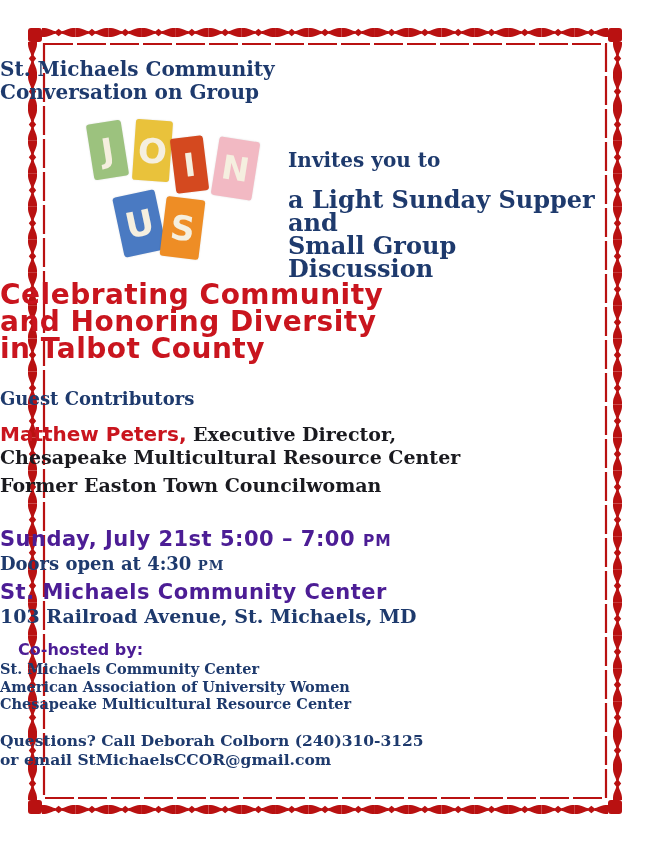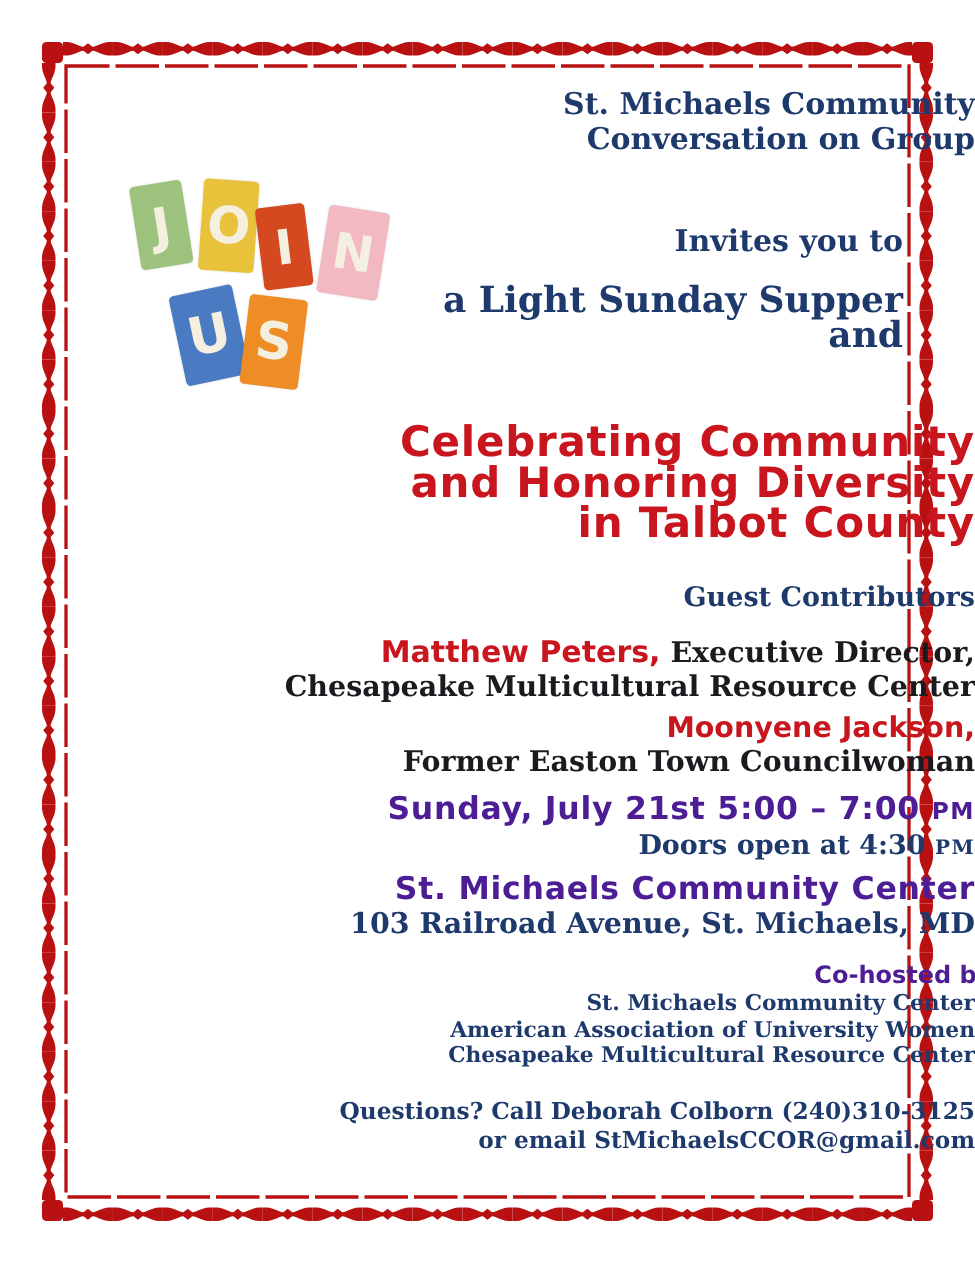--- a/index.html
+++ b/index.html
@@ -5,21 +5,21 @@
   html,body{margin:0;padding:0;background:#ffffff;}
   .page{
     position:relative;
     width:650px;height:842px;
     background:#ffffff;
     overflow:hidden;
     font-family:"DejaVu Serif", serif;
   }
   #border-svg{position:absolute;left:0;top:0;}
 
-  .blk{position:absolute;left:0;width:650px;text-align:right;}
+  .blk{position:absolute;left:0;width:650px;text-align:left;}
 
   
   .serif-navy{color:#1e3a6d;font-family:"DejaVu Serif",serif;font-weight:bold;}
   .sans-navy{color:#4c1d95;font-family:"DejaVu Sans",sans-serif;font-weight:bold;}
   .sans-red{color:#c9151e;font-family:"DejaVu Sans",sans-serif;font-weight:bold;}
   .serif-black{color:#1a1a1f;font-family:"DejaVu Serif",serif;font-weight:bold;}
 
   .header-blk{top:58px;font-size:20px;line-height:23px;}
   .invite-blk{top:137px;left:288px;width:314px;font-size:20px;line-height:23px;}
   .invite-l1{margin-bottom:16px;margin-top:12px;}
@@ -173,39 +173,39 @@
         <span>U</span>
       </div>
     <div class="tile t-s" style="background: rgb(238, 141, 37);">
         <span>S</span>
       </div>
   </div>
 
   <div class="blk invite-blk serif-navy">
     <div class="invite-l1">Invites you to</div>
     <div class="invite-l23">a Light Sunday Supper and</div>
+    <div class="invite-l23">Small Group Discussion</div>
   </div>
 
   <div class="blk title-blk sans-red">
     <div>Celebrating Community</div>
     <div>and Honoring Diversity</div>
     <div>in Talbot County</div>
   </div>
 
   <div class="blk guest-blk serif-navy">Guest Contributors</div>
 
   <div class="blk peters-blk">
     <div>
       <span class="sans-red name">Matthew Peters,</span><span class="serif-black"> Executive Director,</span>
     </div>
     <div class="serif-black">Chesapeake Multicultural Resource Center</div>
   </div>
 
   <div class="blk jackson-blk">
-    <div class="sans-red name">Moonyene Jackson,</div>
     <div class="serif-black">Former Easton Town Councilwoman</div>
   </div>
 
   <div class="blk sunday-blk sans-navy">
     <span>Sunday, July 21st 5:00 – 7:00 </span><span class="pm">PM</span>
   </div>
   <div class="blk doors-blk serif-navy">
     <span>Doors open at 4:30 </span><span class="pm">PM</span>
   </div>
 

